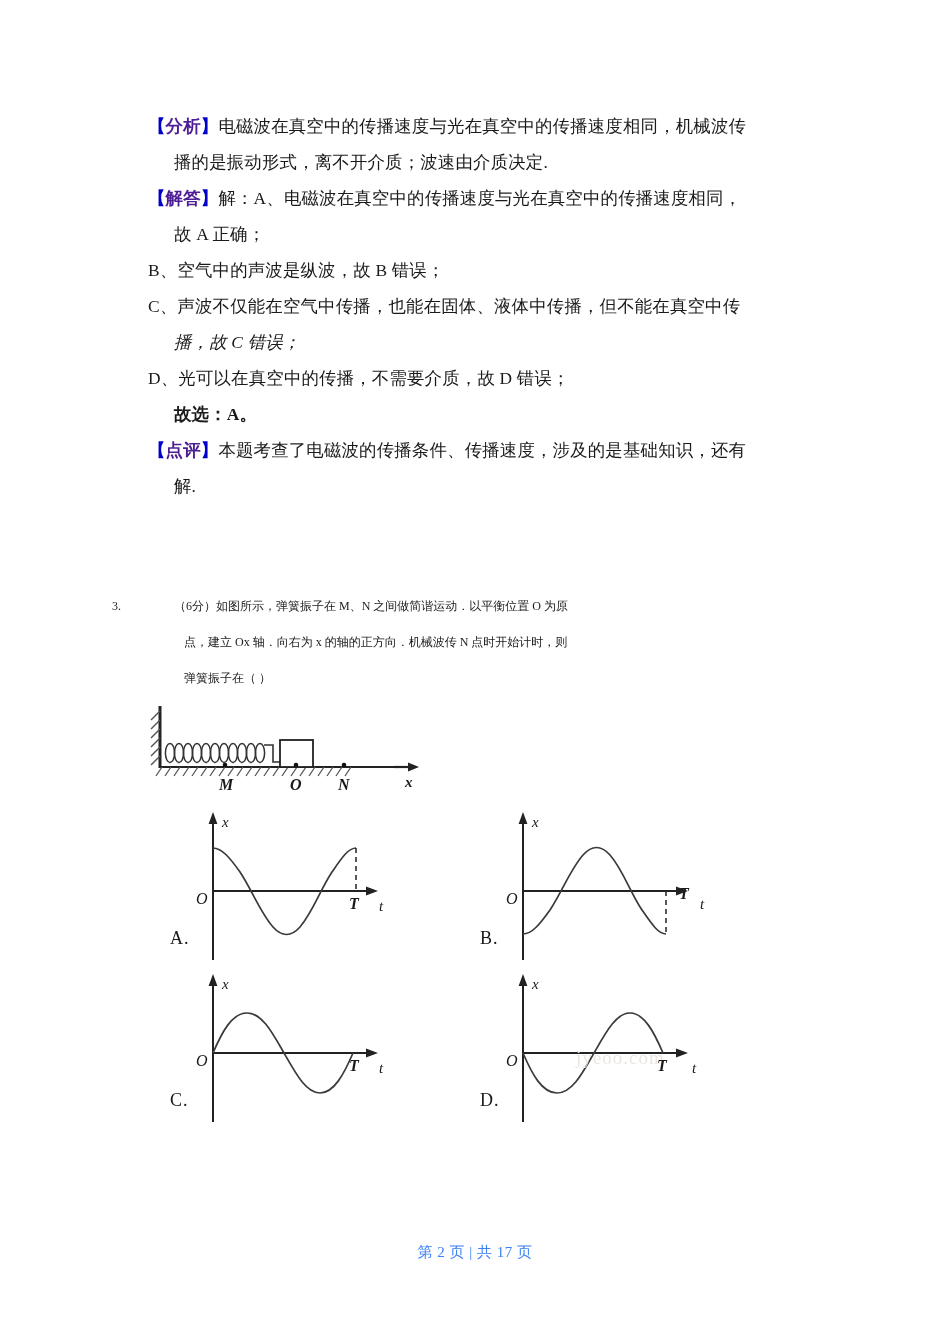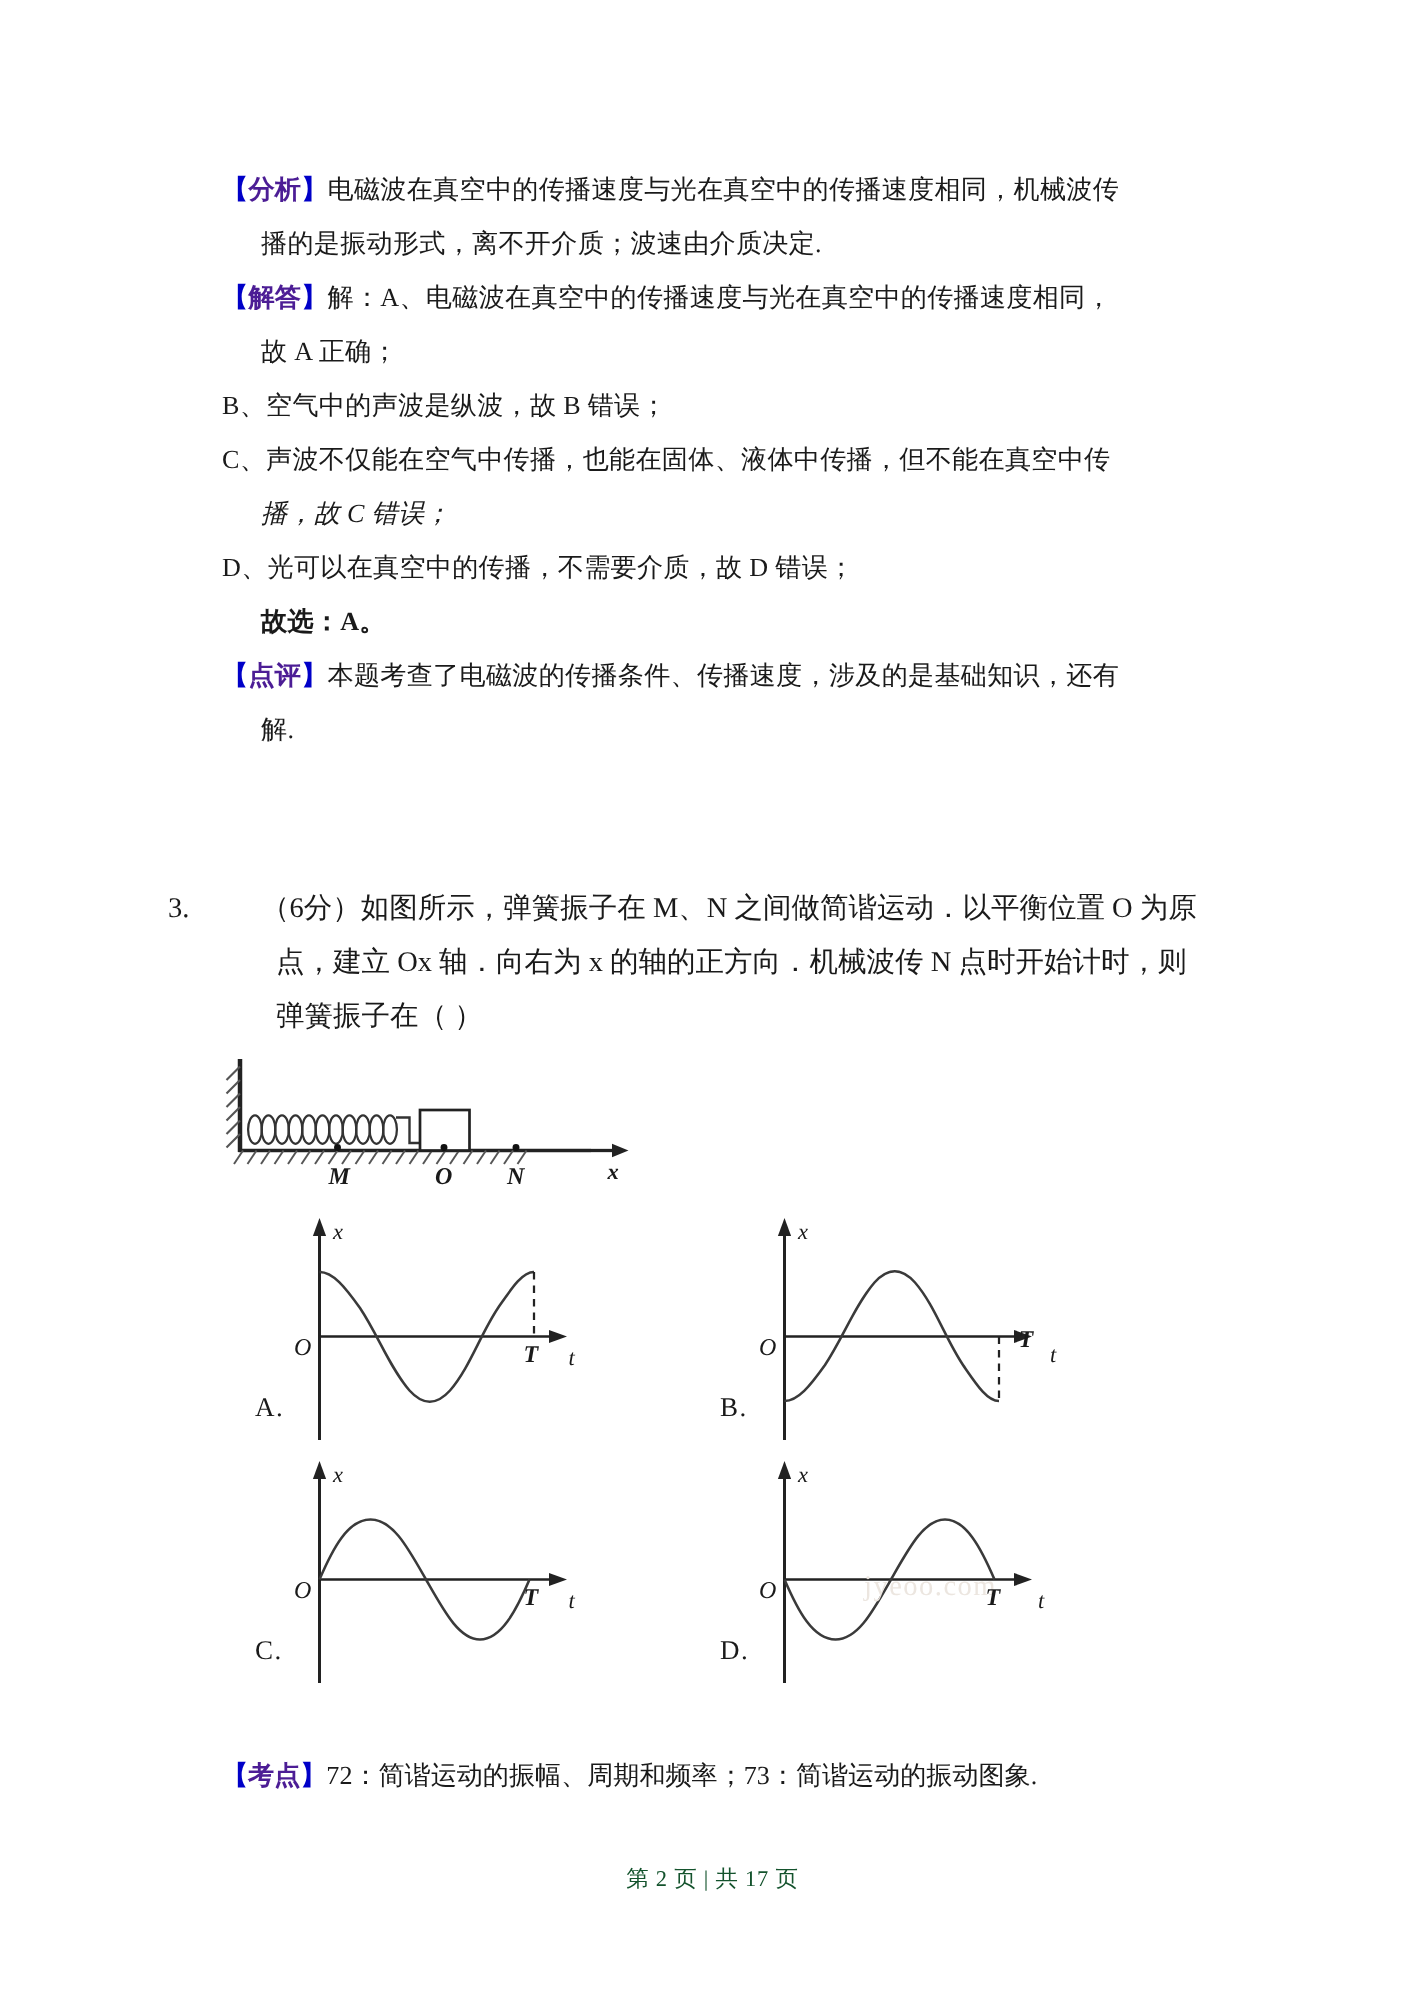--- a/index.html
+++ b/index.html
@@ -52,21 +52,21 @@
   .tag .word { color: #4c1d95; }
 
   
   .q3 {
     position: absolute;
     left: 148px;
     top: 588px;
     width: 672px;
   }
   .q3-line {
-    font-size: 19px;
+    font-size: 12px;
     line-height: 36px;
     padding-left: 36px;
     text-indent: -36px;
     margin: 0;
   }
   .q3-num { display: inline-block; width: 26px; }
 
   
   .spring-fig {
     position: absolute;
@@ -103,21 +103,21 @@
   }
 
   
   .footer {
     position: absolute;
     left: 0;
     top: 1243px;
     width: 950px;
     text-align: center;
     font-size: 15px;
-    color: #14532d;
+    color: #3b82f6;
     letter-spacing: 0.5px;
   }
 
   .wm {
     position: absolute;
     font-family: "Liberation Serif", serif;
     color: #ece6e0;
     font-size: 19px;
     letter-spacing: 1px;
     user-select: none;
@@ -295,21 +295,18 @@
       <span class="wm" style="left:66px;top:77px;margin-left:40px;">jyeoo.com</span>
       <span style="position:absolute;left:36px;top:82px;font-style:italic;font-size:16px;font-family:'Liberation Serif',serif;">O</span>
       <span style="position:absolute;left:62px;top:6px;font-style:italic;font-size:15px;font-family:'Liberation Serif',serif;">x</span>
       <span style="position:absolute;left:187px;top:87px;font-style:italic;font-weight:bold;font-size:16px;font-family:'Liberation Serif',serif;">T</span>
       <span style="position:absolute;left:222px;top:90px;font-style:italic;font-size:15px;font-family:'Liberation Serif',serif;">t</span>
       <span class="opt-label" style="left:10px;top:120px;">D.</span>
     </div>
 
   </div>
 
-  <div class="keypoint">
-    <span class="tag"><span class="brk">【</span><span class="word">考点</span><span class="brk">】</span></span><span>72：简谐运动的振幅、周期和频率；73：简谐运动的振动图象.</span>
-  </div>
 
   <div class="footer">
     <span>第 2 页 | 共 17 页</span>
   </div>
 
 </div>
 
 </body></html>

